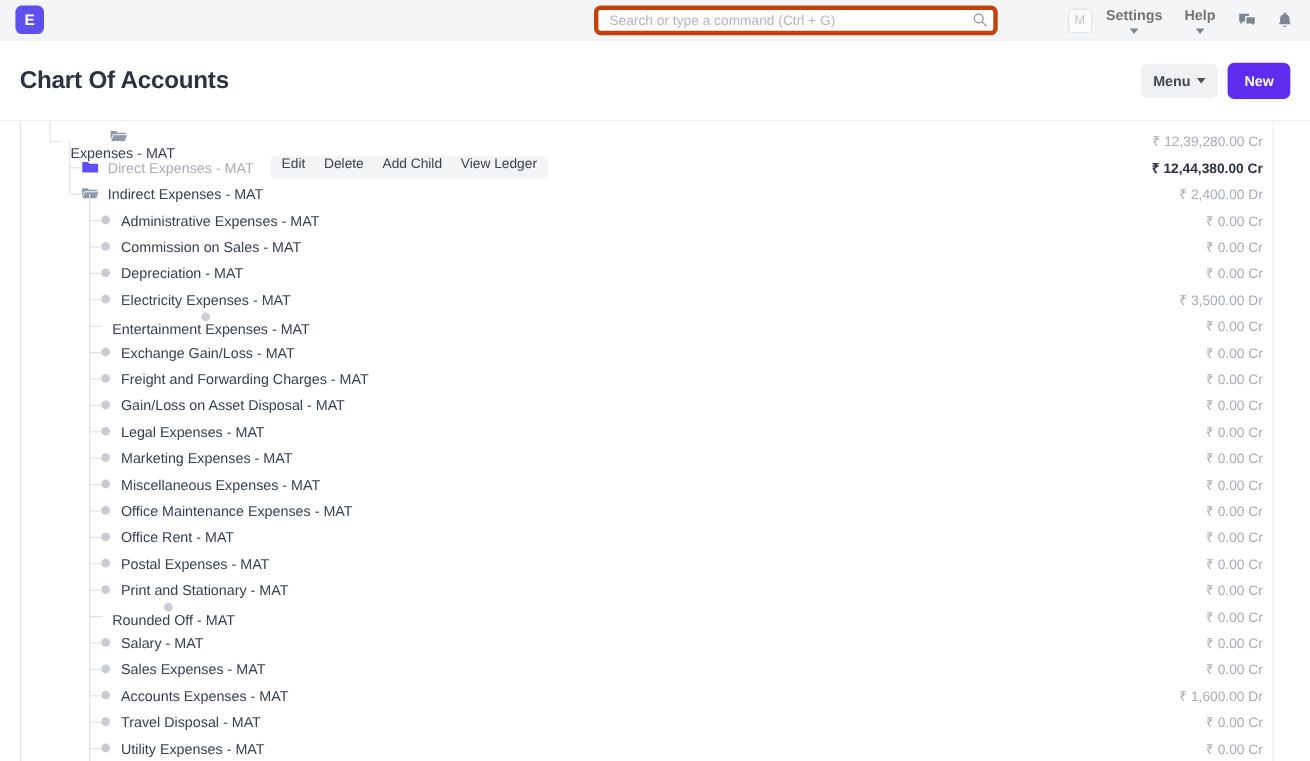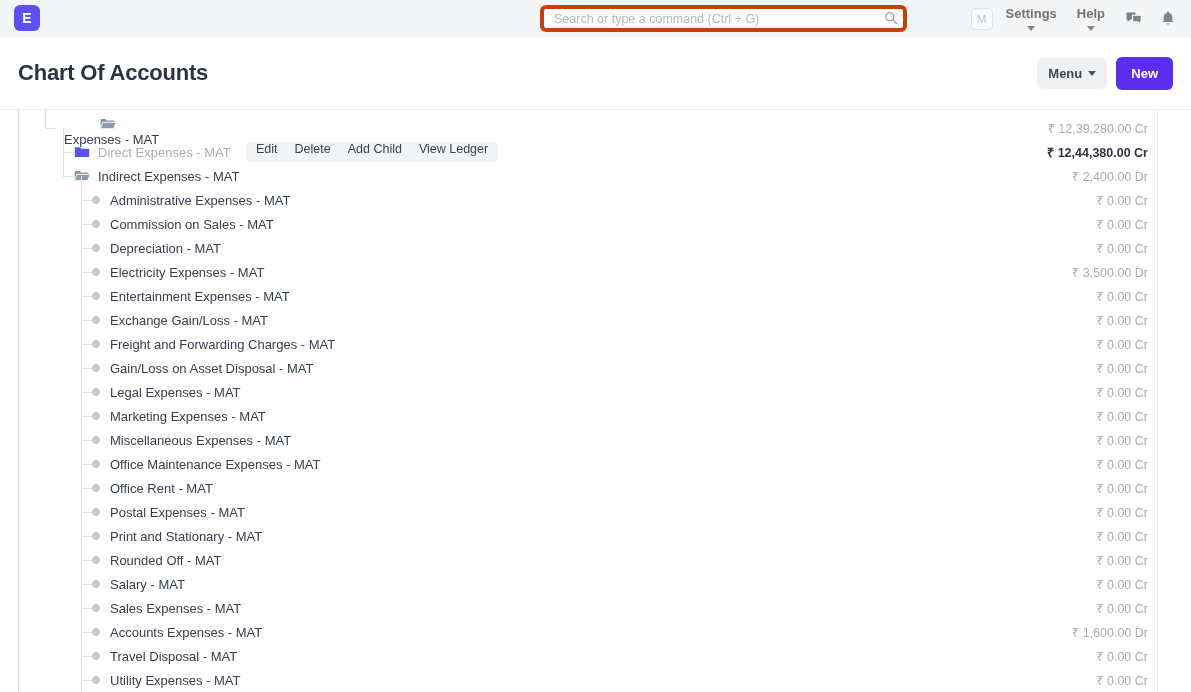--- a/index.html
+++ b/index.html
@@ -364,21 +364,21 @@
         <div class="amount">₹ 0.00 Cr</div>
       </div>
       <div class="row">
         <div class="node" style="margin-left: 92px;">
           <span class="bullet"></span>
           <span class="label" style="margin-left: 10px;">Electricity Expenses - MAT</span>
         </div>
         <div class="amount">₹ 3,500.00 Dr</div>
       </div>
       <div class="row">
-        <div class="node" style="margin-left: 92px;">
+        <div class="node" style="margin-left: 92px; flex-direction: column;">
           <span class="bullet"></span>
           <span class="label" style="margin-left: 10px;">Entertainment Expenses - MAT</span>
         </div>
         <div class="amount">₹ 0.00 Cr</div>
       </div>
       <div class="row">
         <div class="node" style="margin-left: 92px;">
           <span class="bullet"></span>
           <span class="label" style="margin-left: 10px;">Exchange Gain/Loss - MAT</span>
         </div>
@@ -441,21 +441,21 @@
         <div class="amount">₹ 0.00 Cr</div>
       </div>
       <div class="row">
         <div class="node" style="margin-left: 92px;">
           <span class="bullet"></span>
           <span class="label" style="margin-left: 10px;">Print and Stationary - MAT</span>
         </div>
         <div class="amount">₹ 0.00 Cr</div>
       </div>
       <div class="row">
-        <div class="node" style="margin-left: 92px;">
+        <div class="node" style="margin-left: 92px; flex-direction: column;">
           <span class="bullet"></span>
           <span class="label" style="margin-left: 10px;">Rounded Off - MAT</span>
         </div>
         <div class="amount">₹ 0.00 Cr</div>
       </div>
       <div class="row">
         <div class="node" style="margin-left: 92px;">
           <span class="bullet"></span>
           <span class="label" style="margin-left: 10px;">Salary - MAT</span>
         </div>

